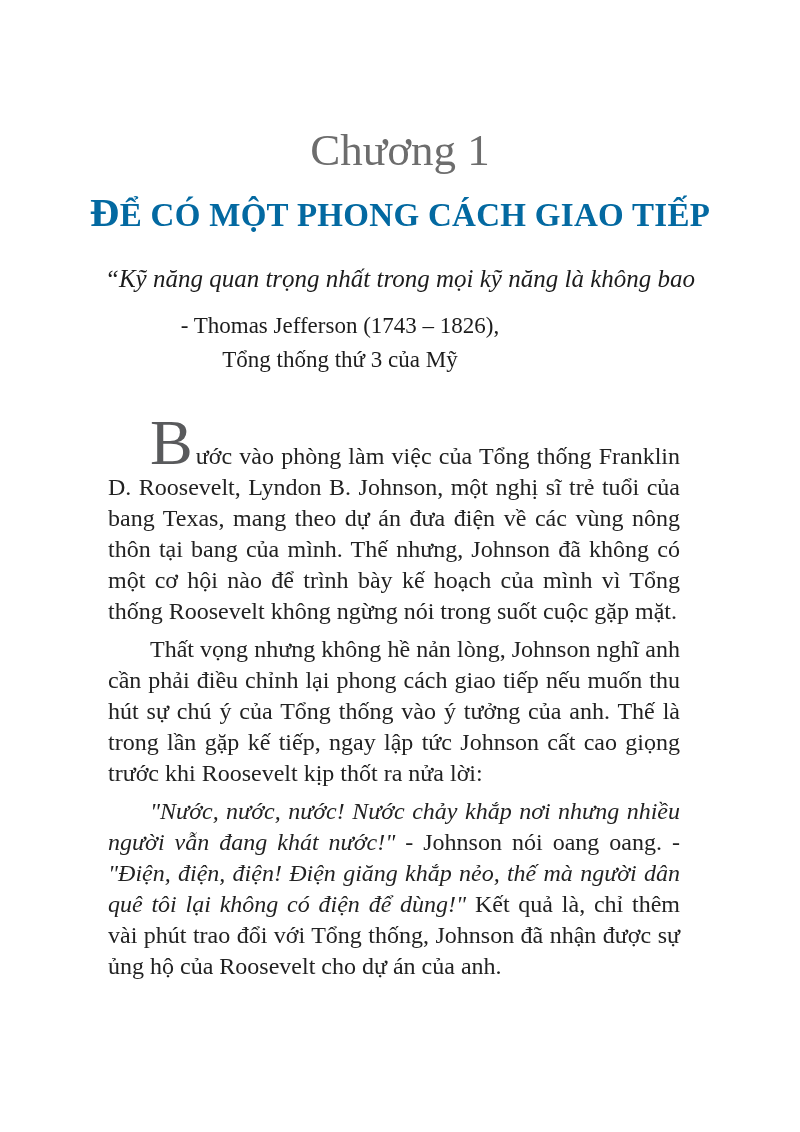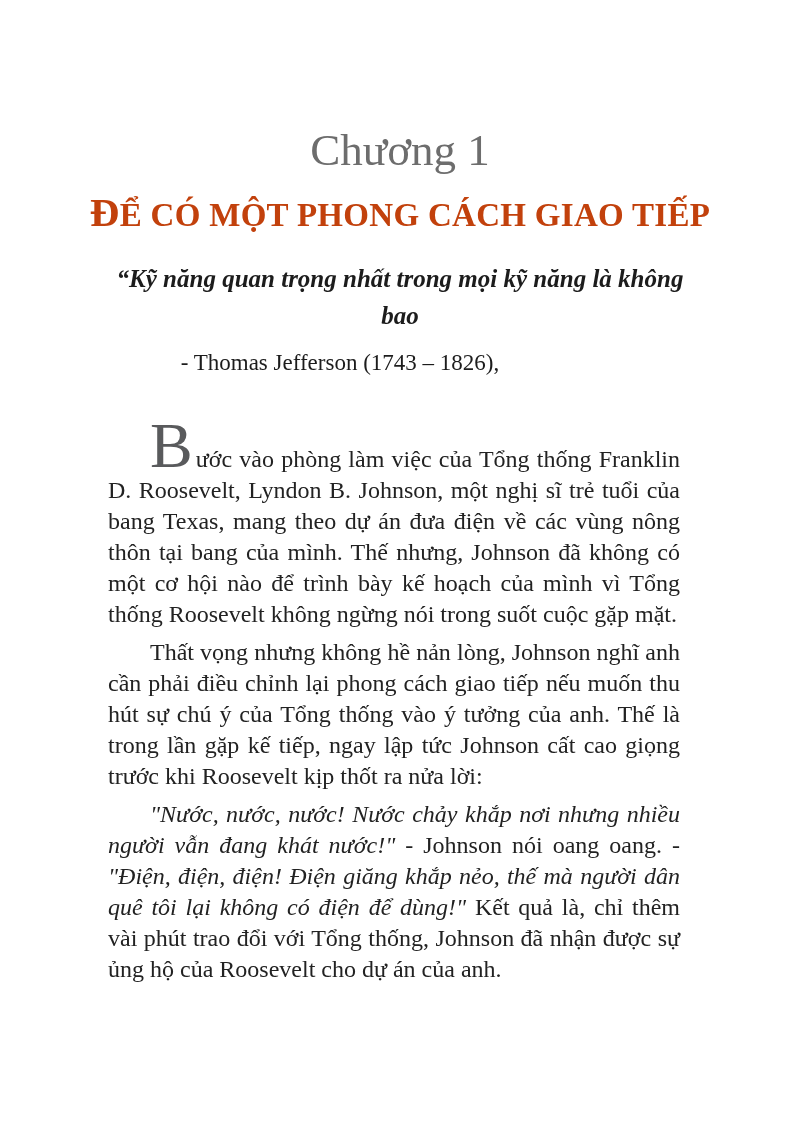--- a/index.html
+++ b/index.html
@@ -21,34 +21,33 @@
     line-height: 1.1;
     color: #6d6d6d;
   }
 
   .chapter-title {
     margin-top: 12px;
     text-align: center;
     font-weight: 700;
     font-size: 33px;
     line-height: 49px;
-    color: #c2410c;
+    color: #0369a1;
     letter-spacing: 0.3px;
   }
   .chapter-title .title-line { white-space: nowrap; }
   .chapter-title .title-line:first-child::first-letter { font-size: 41px; }
 
   .epigraph {
     margin: 20px 100px 0 100px;
     text-align: center;
     font-style: italic;
     font-size: 25px;
     line-height: 37px;
     color: #1c1c1c;
-    font-weight: bold;
   }
 
   .attribution {
     margin-top: 12px;
     padding-right: 120px;
     text-align: center;
     font-size: 23px;
     line-height: 34px;
     color: #1c1c1c;
   }
@@ -92,20 +91,21 @@
   <h1 class="chapter-title" style="margin:12px 0 0 0;">
     <div class="title-line">ĐỂ CÓ MỘT PHONG CÁCH GIAO TIẾP</div>
   </h1>
 
   <div class="epigraph">
     <div>“Kỹ năng quan trọng nhất trong mọi kỹ năng là không bao</div>
   </div>
 
   <div class="attribution">
     <div>- Thomas Jefferson (1743 – 1826),</div>
+    <div>Tổng thống thứ 3 của Mỹ</div>
   </div>
 
   <div class="body-text">
 
     <p class="indent">
       <span class="dropcap">B</span><span>ước vào phòng làm việc của Tổng thống Franklin D. Roosevelt, Lyndon B. Johnson, một nghị sĩ trẻ tuổi của bang Texas, mang theo dự án đưa điện về các vùng nông thôn tại bang của mình. Thế nhưng, Johnson đã không có một cơ hội nào để trình bày kế hoạch của mình vì Tổng thống Roosevelt không ngừng nói trong suốt cuộc gặp mặt.</span>
     </p>
 
     <p class="indent">Thất vọng nhưng không hề nản lòng, Johnson nghĩ anh cần phải điều chỉnh lại phong cách giao tiếp nếu muốn thu hút sự chú ý của Tổng thống vào ý tưởng của anh. Thế là trong lần gặp kế tiếp, ngay lập tức Johnson cất cao giọng trước khi Roosevelt kịp thốt ra nửa lời:</p>
 

